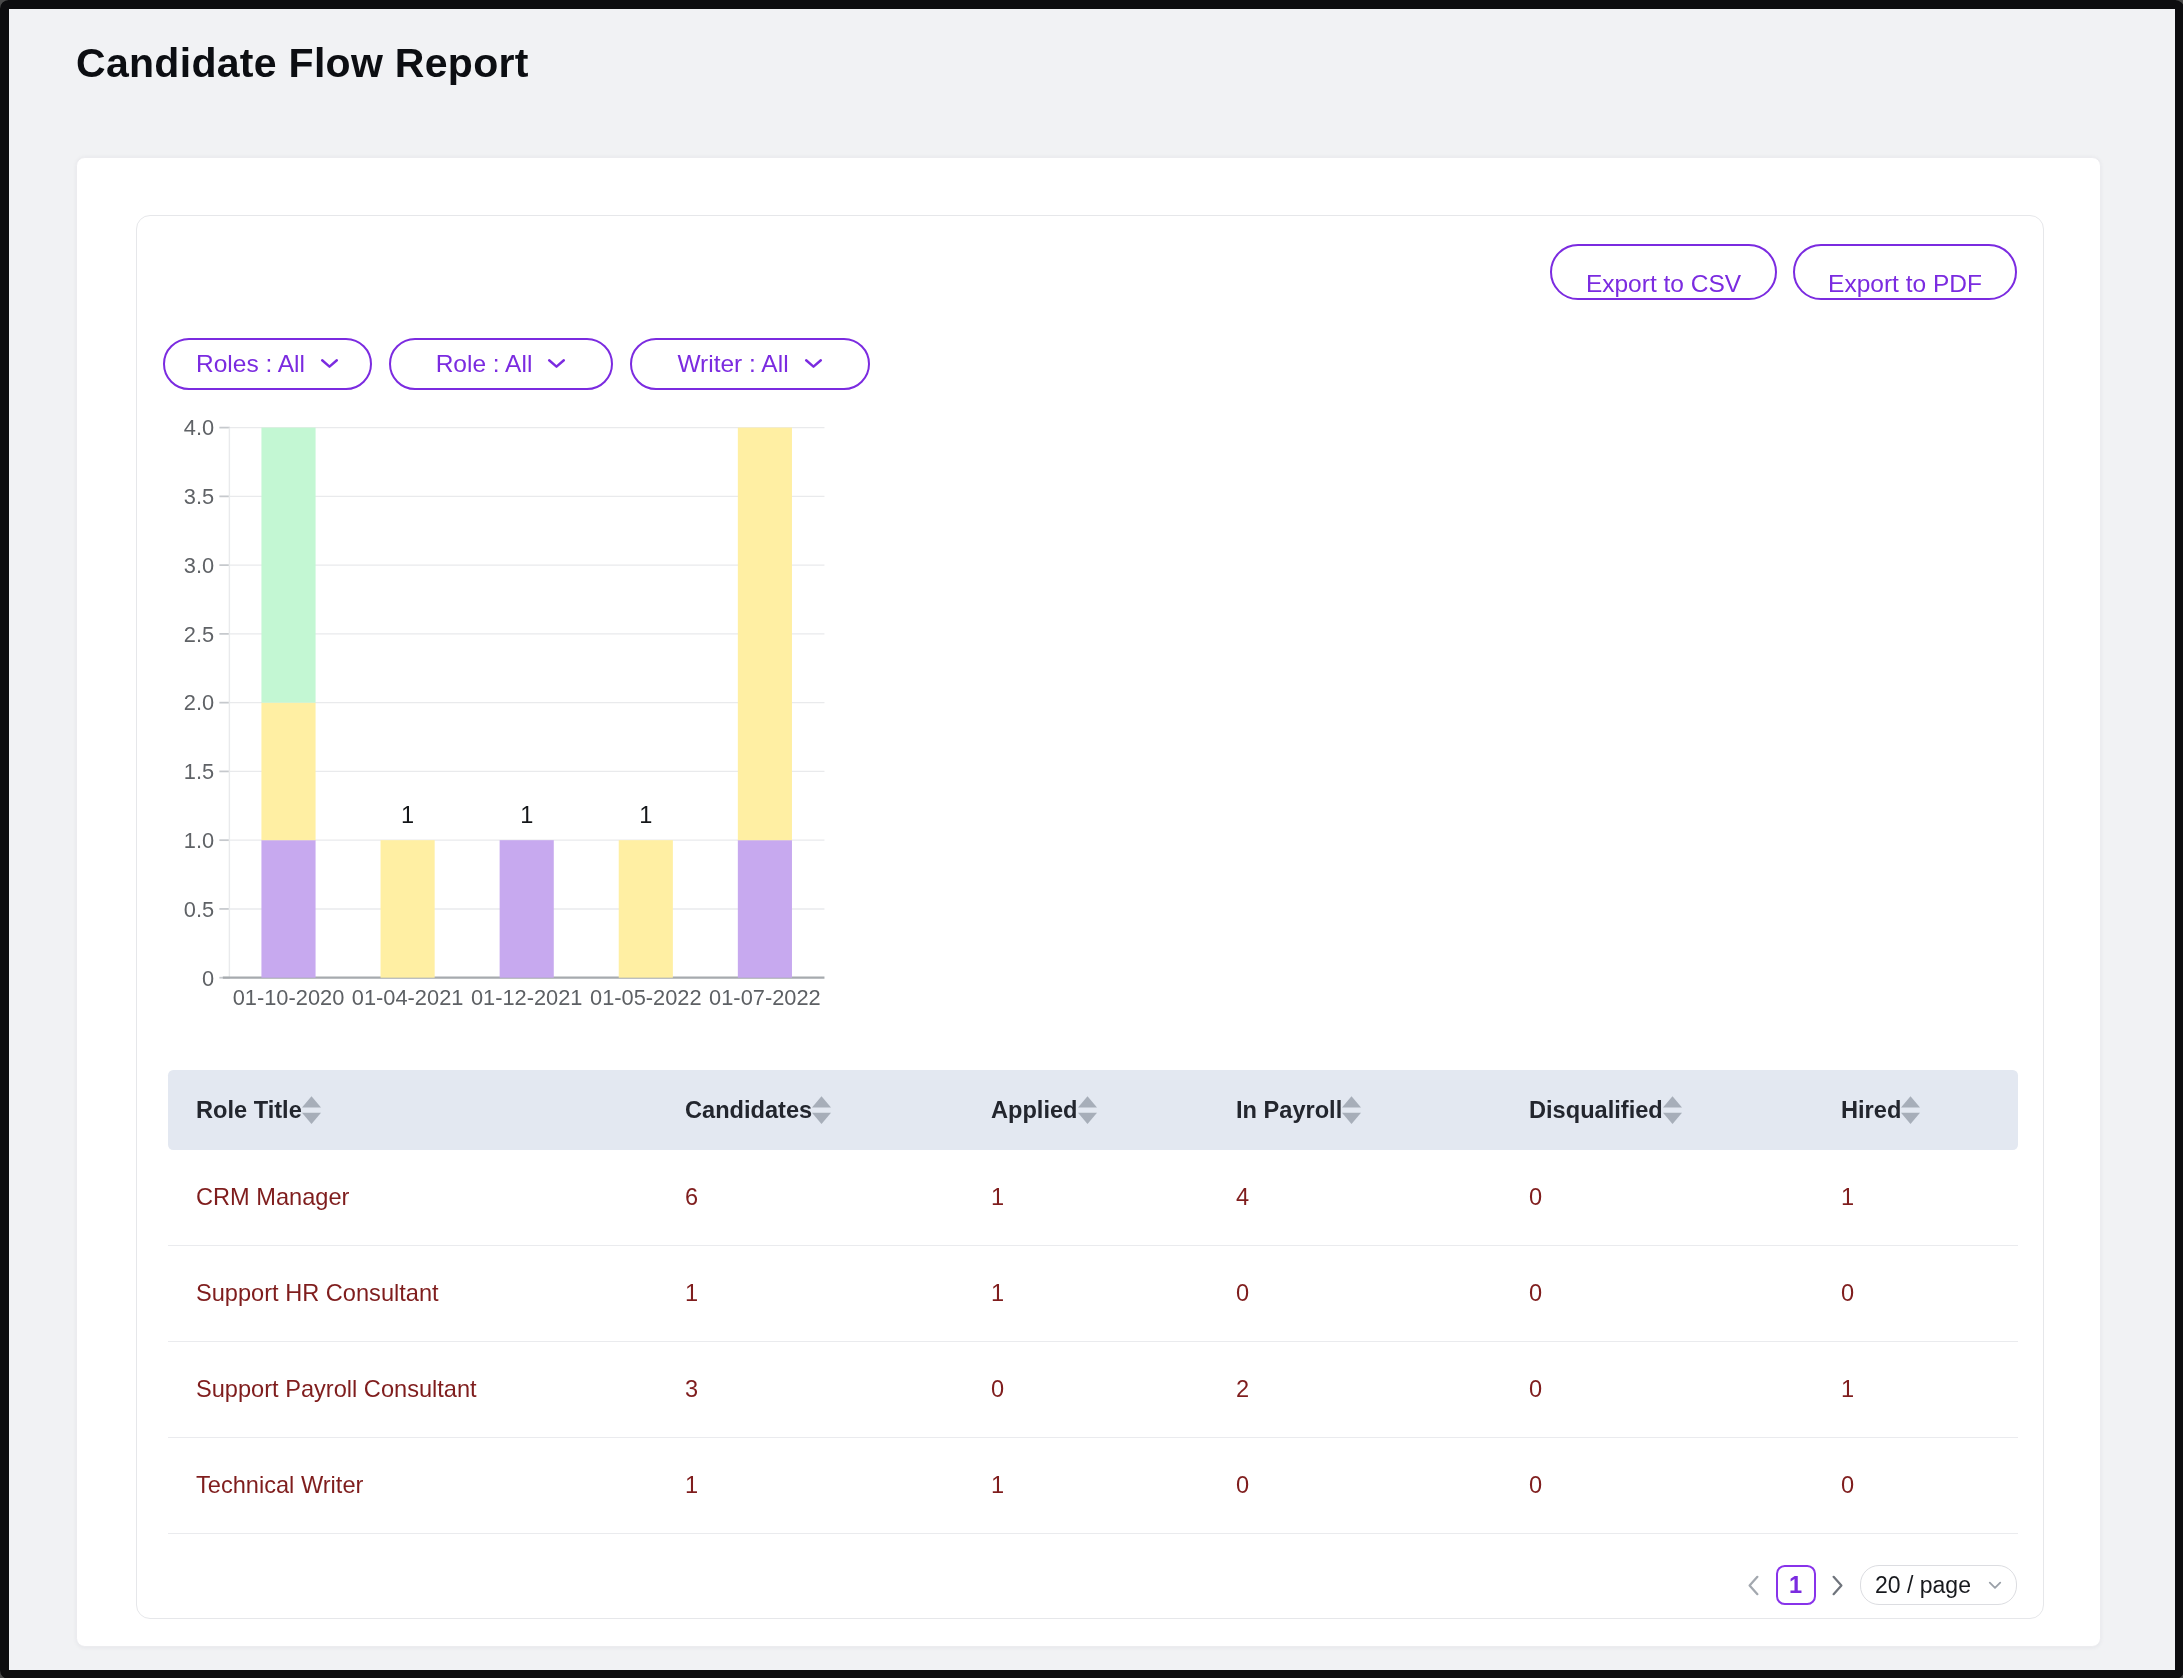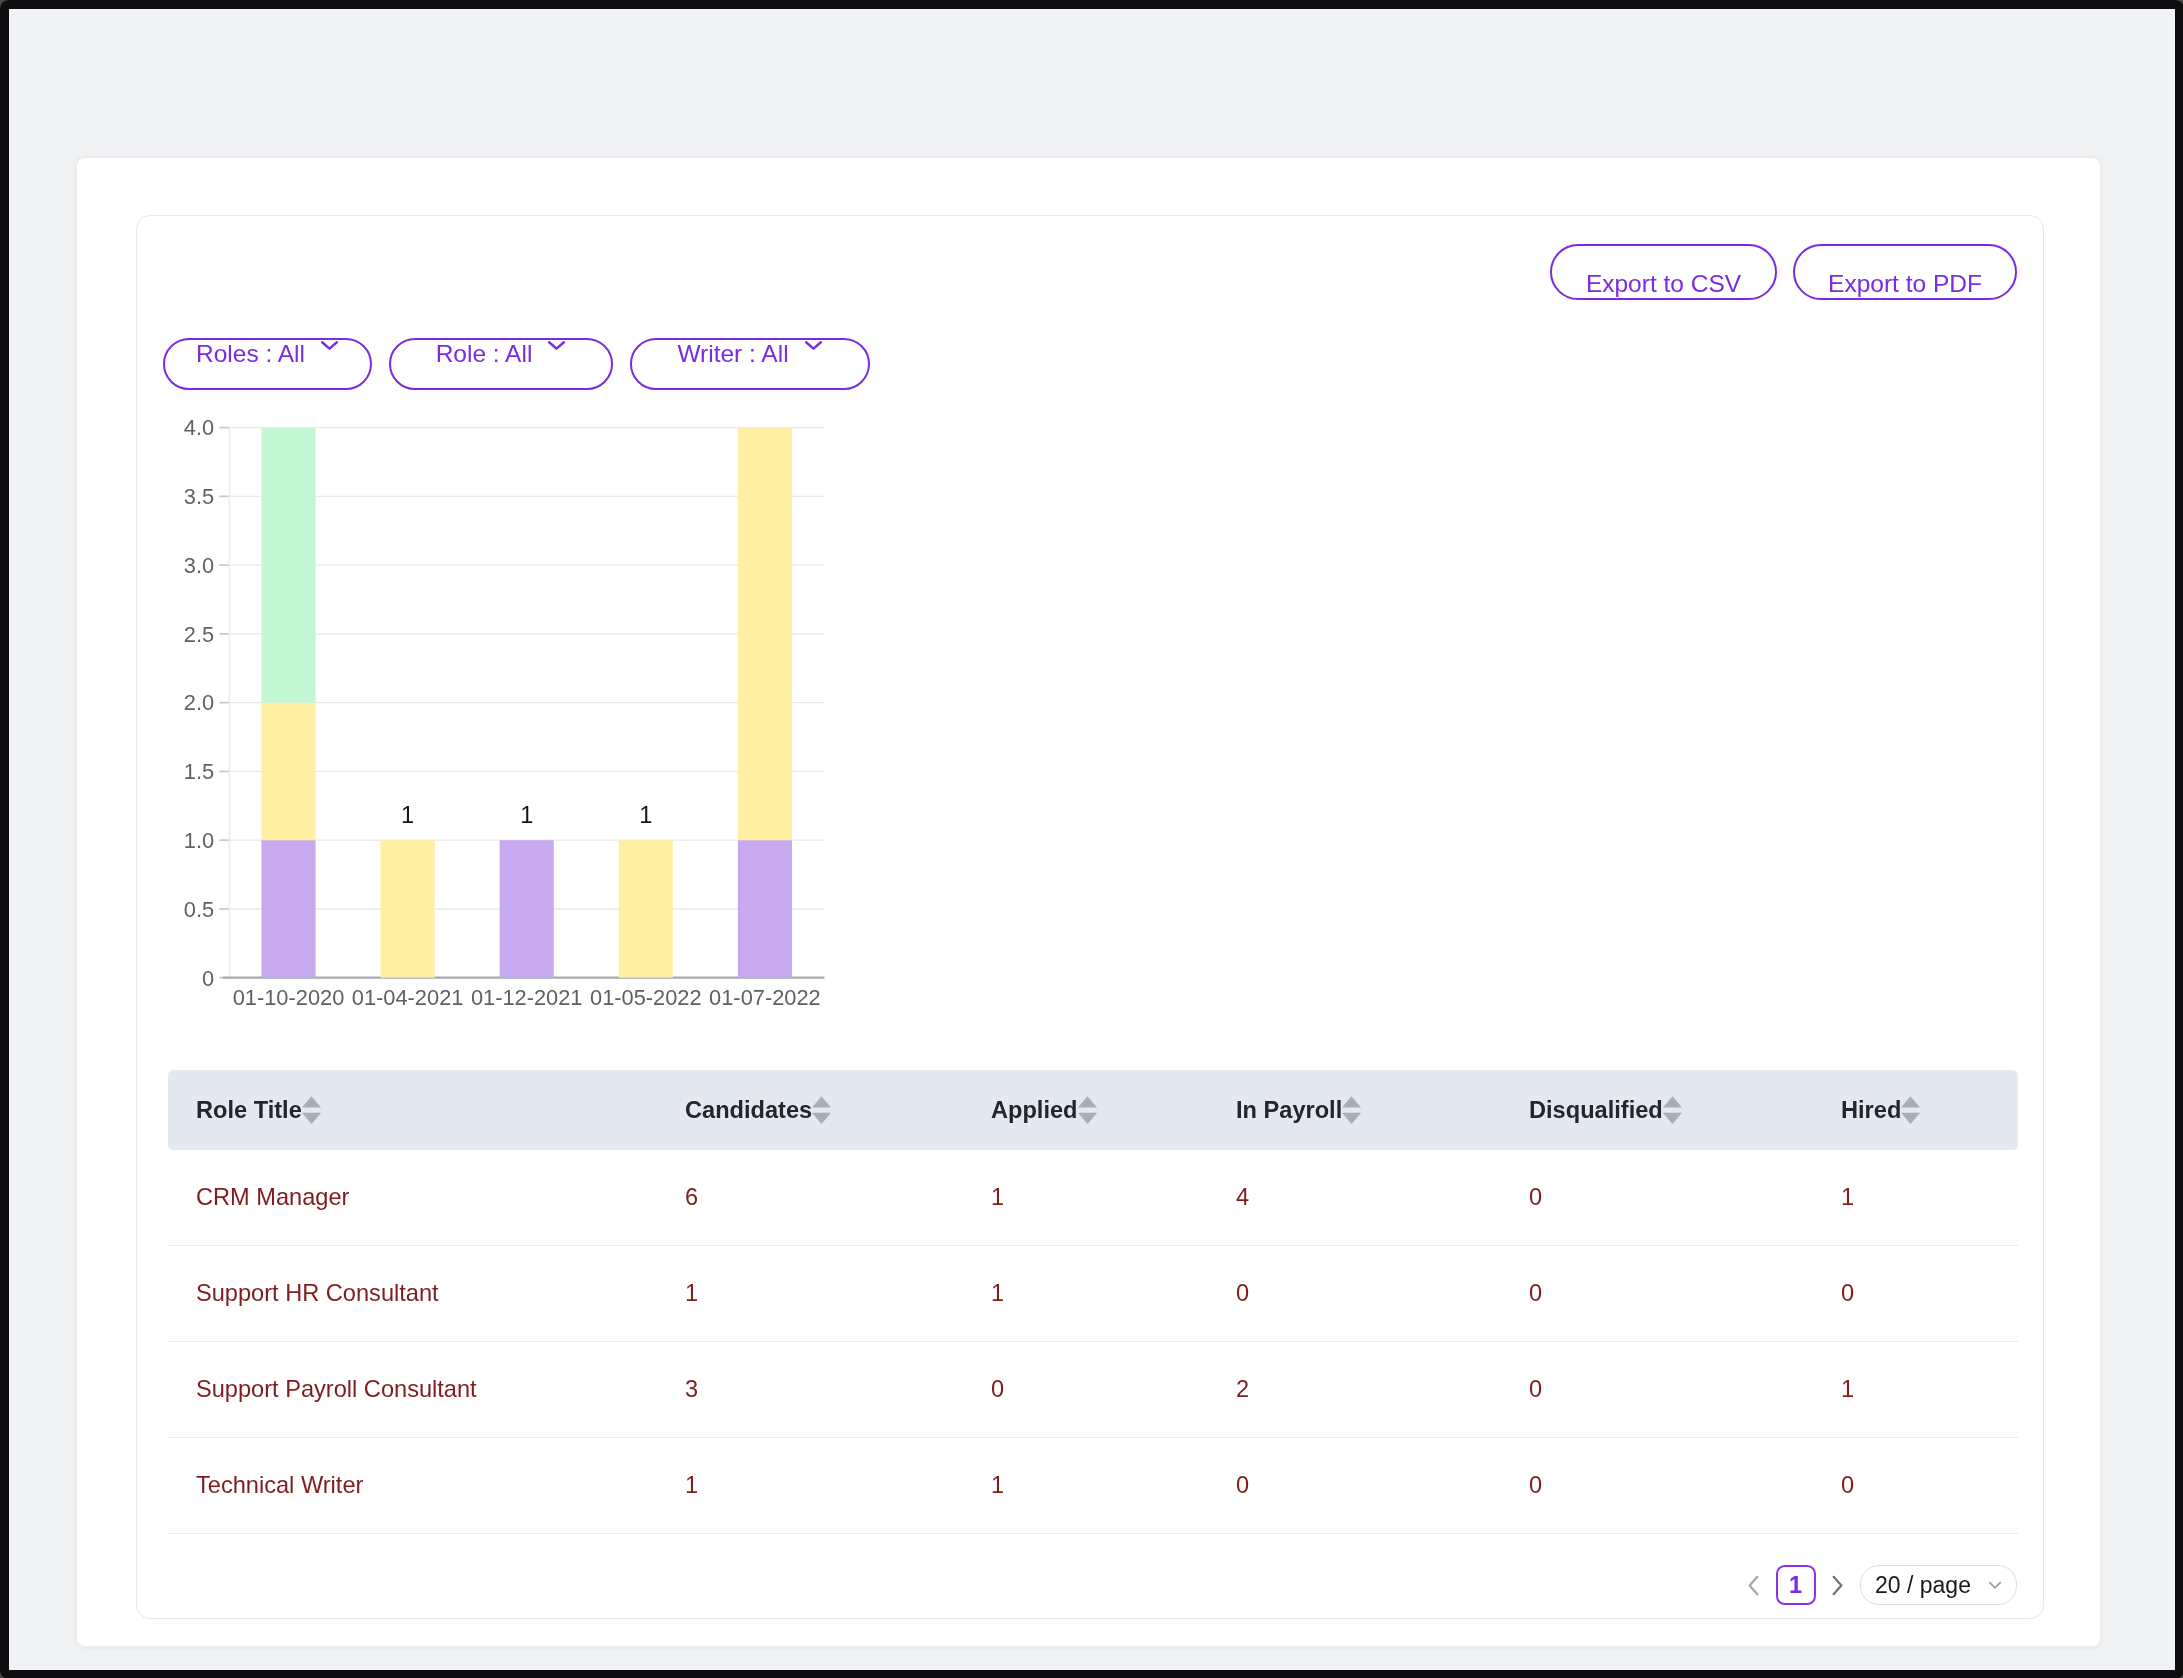--- a/index.html
+++ b/index.html
@@ -39,21 +39,21 @@
     border:2.2px solid var(--accent); border-radius:28px;
     display:flex; align-items:flex-end; justify-content:center;
     font-size:24.5px; color:var(--accent); cursor:pointer;
   }
   #export-csv { left:1413px; width:227px; }
   #export-pdf { left:1656px; width:224px; }
   
   .pill {
     position:absolute; top:122px; height:52px; background:#fff;
     border:2.2px solid var(--accent); border-radius:26px;
-    display:flex; align-items:flex-start; justify-content:center; gap:15px;
+    display:flex; align-items:center; justify-content:center; gap:15px;
     font-size:24.5px; color:var(--accent); cursor:pointer;
   }
   #pill-roles   { left:26px;  width:209px; }
   #pill-teams   { left:252px; width:224px; }
   #pill-country { left:493px; width:240px; }
   
   #chart { position:absolute; left:8.7px; top:188px; }
   
   .table { position:absolute; left:31px; top:854px; width:1850px; }
   .thead {
@@ -83,20 +83,21 @@
     width:157px; height:40px; border:1.7px solid #dcdde1; border-radius:19px;
     display:flex; align-items:center; justify-content:space-between;
     padding:12px 14px; font-size:23px; color:#17191d; background:#fff; cursor:pointer;
   }
 </style>
 </head>
 <body>
 
 <div id="screen">
 
+  <div class="page-title">Candidate Flow Report</div>
 
   <div class="outer-card">
     <div class="inner-card">
 
 
       <div class="btn-export" id="export-csv">
         <span>Export to CSV</span>
       </div>
       <div class="btn-export" id="export-pdf">
         <span>Export to PDF</span>

